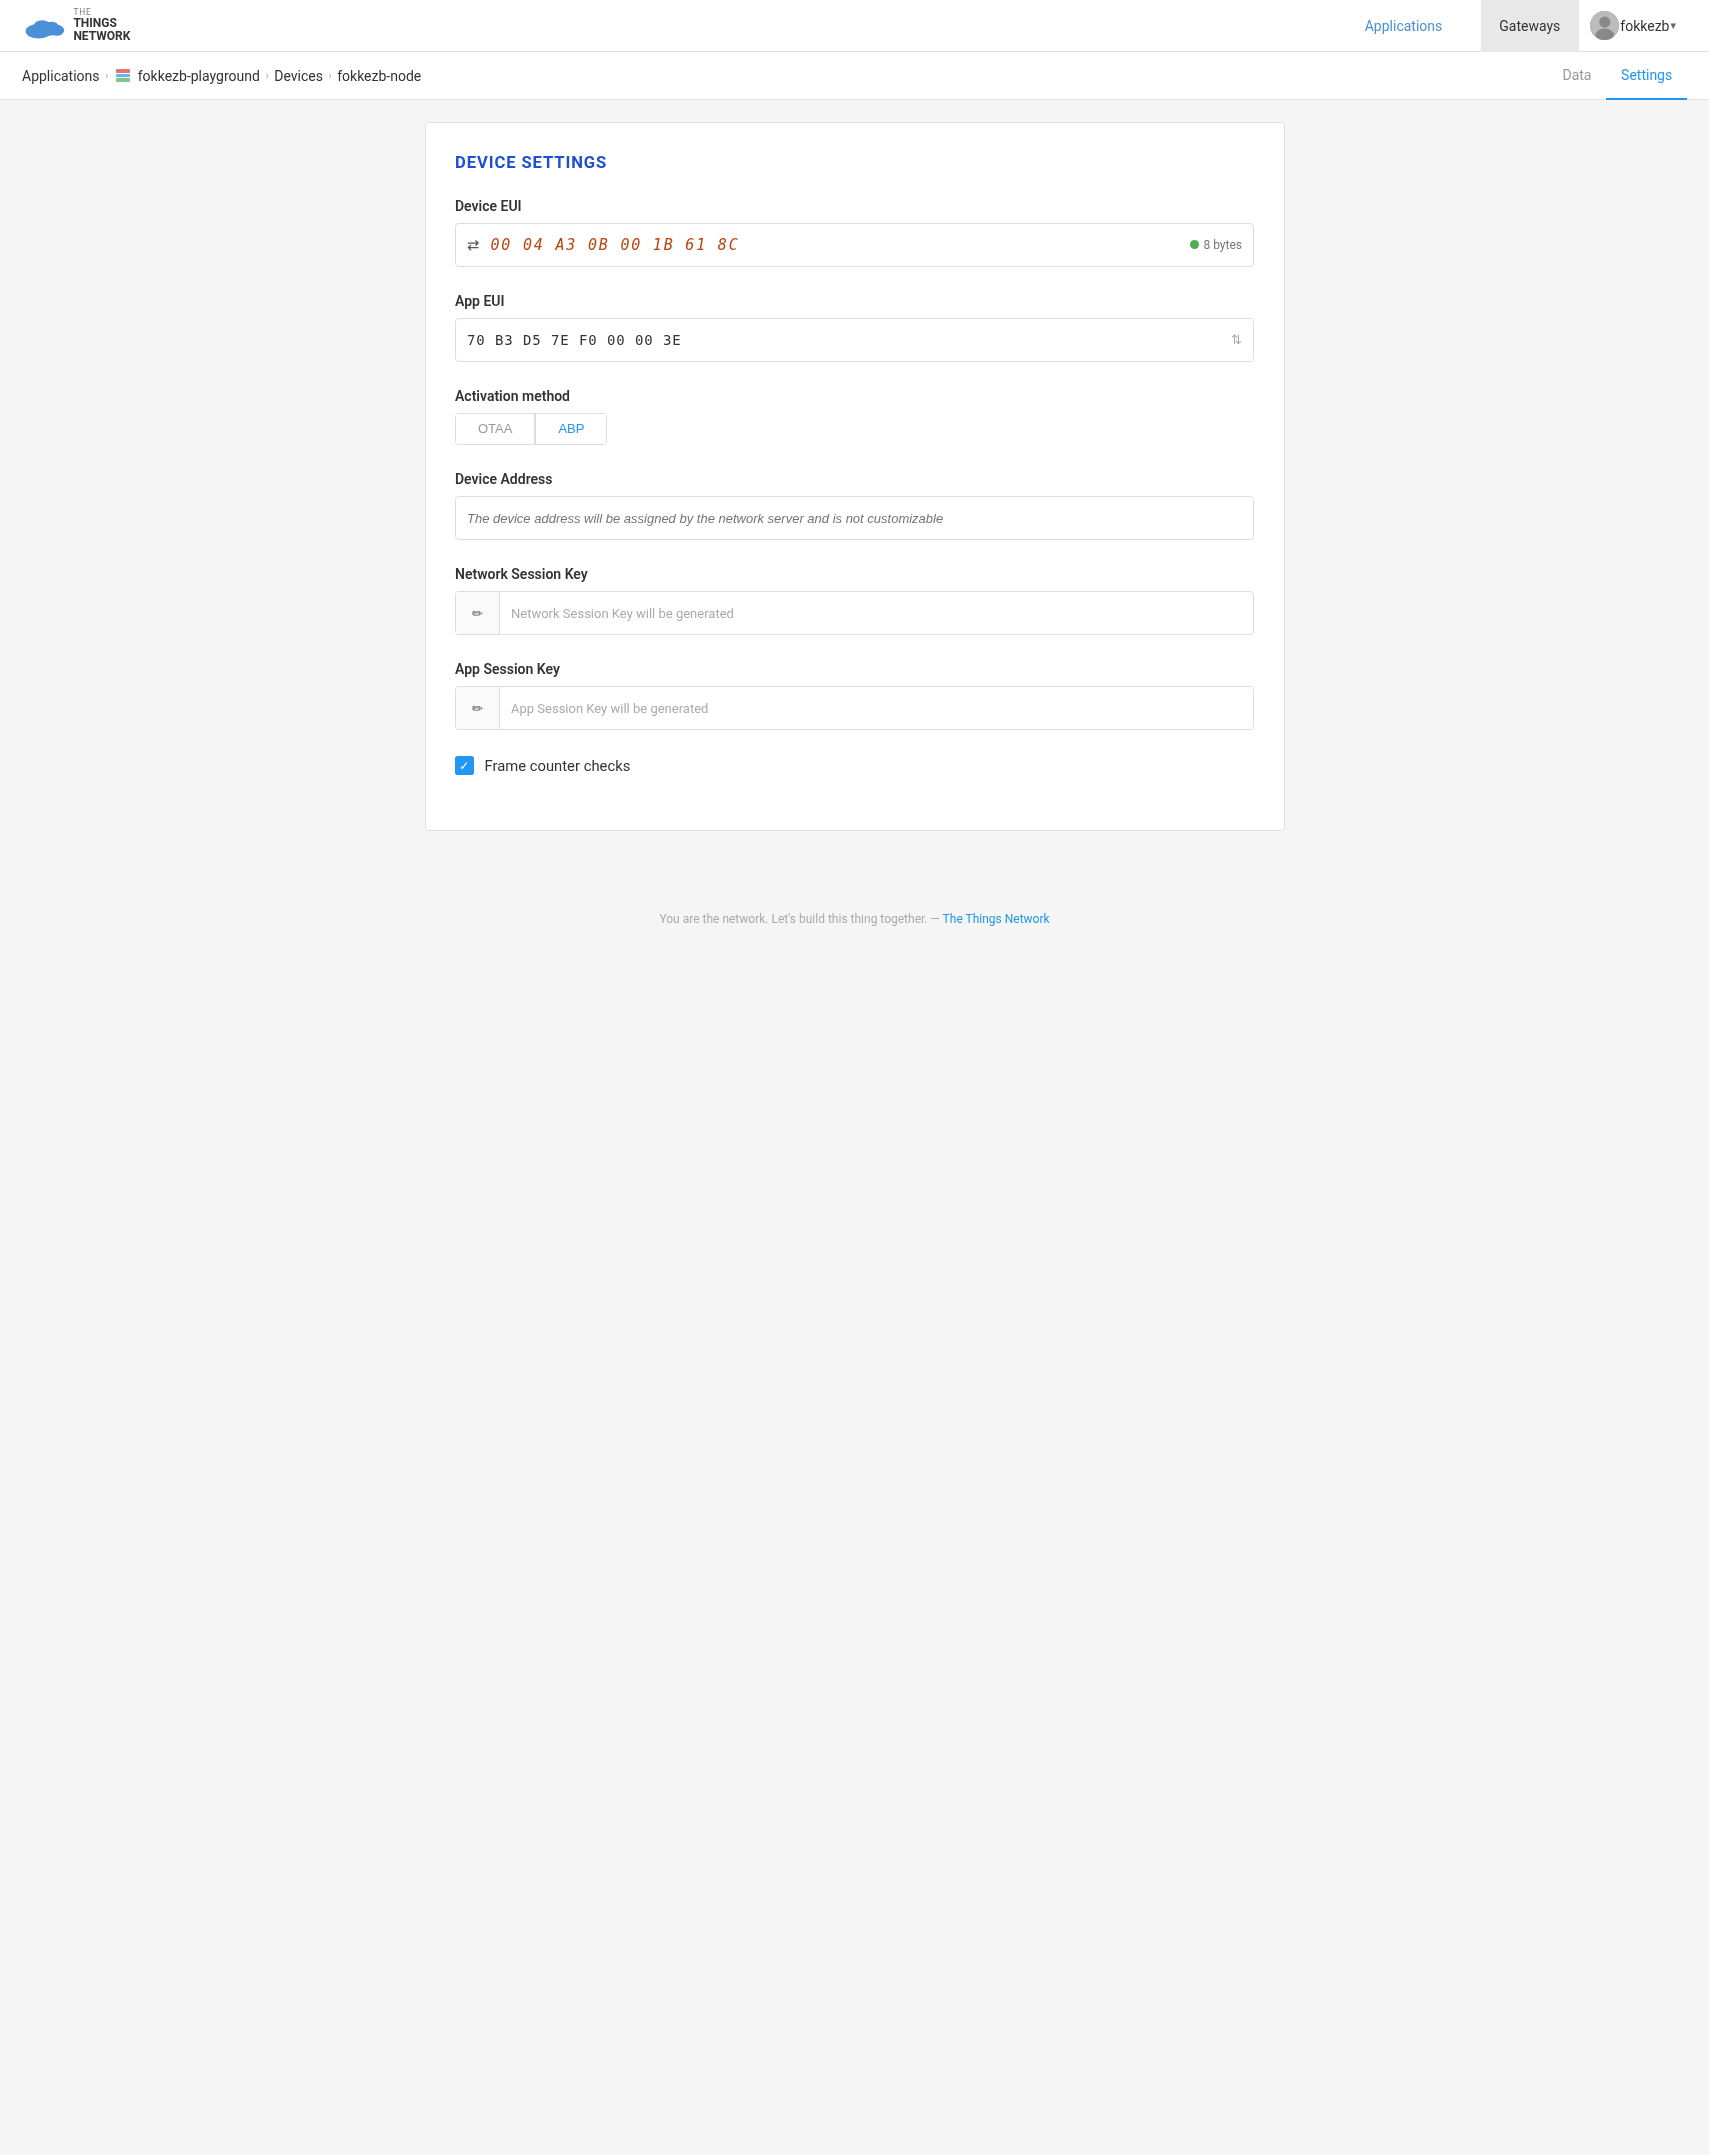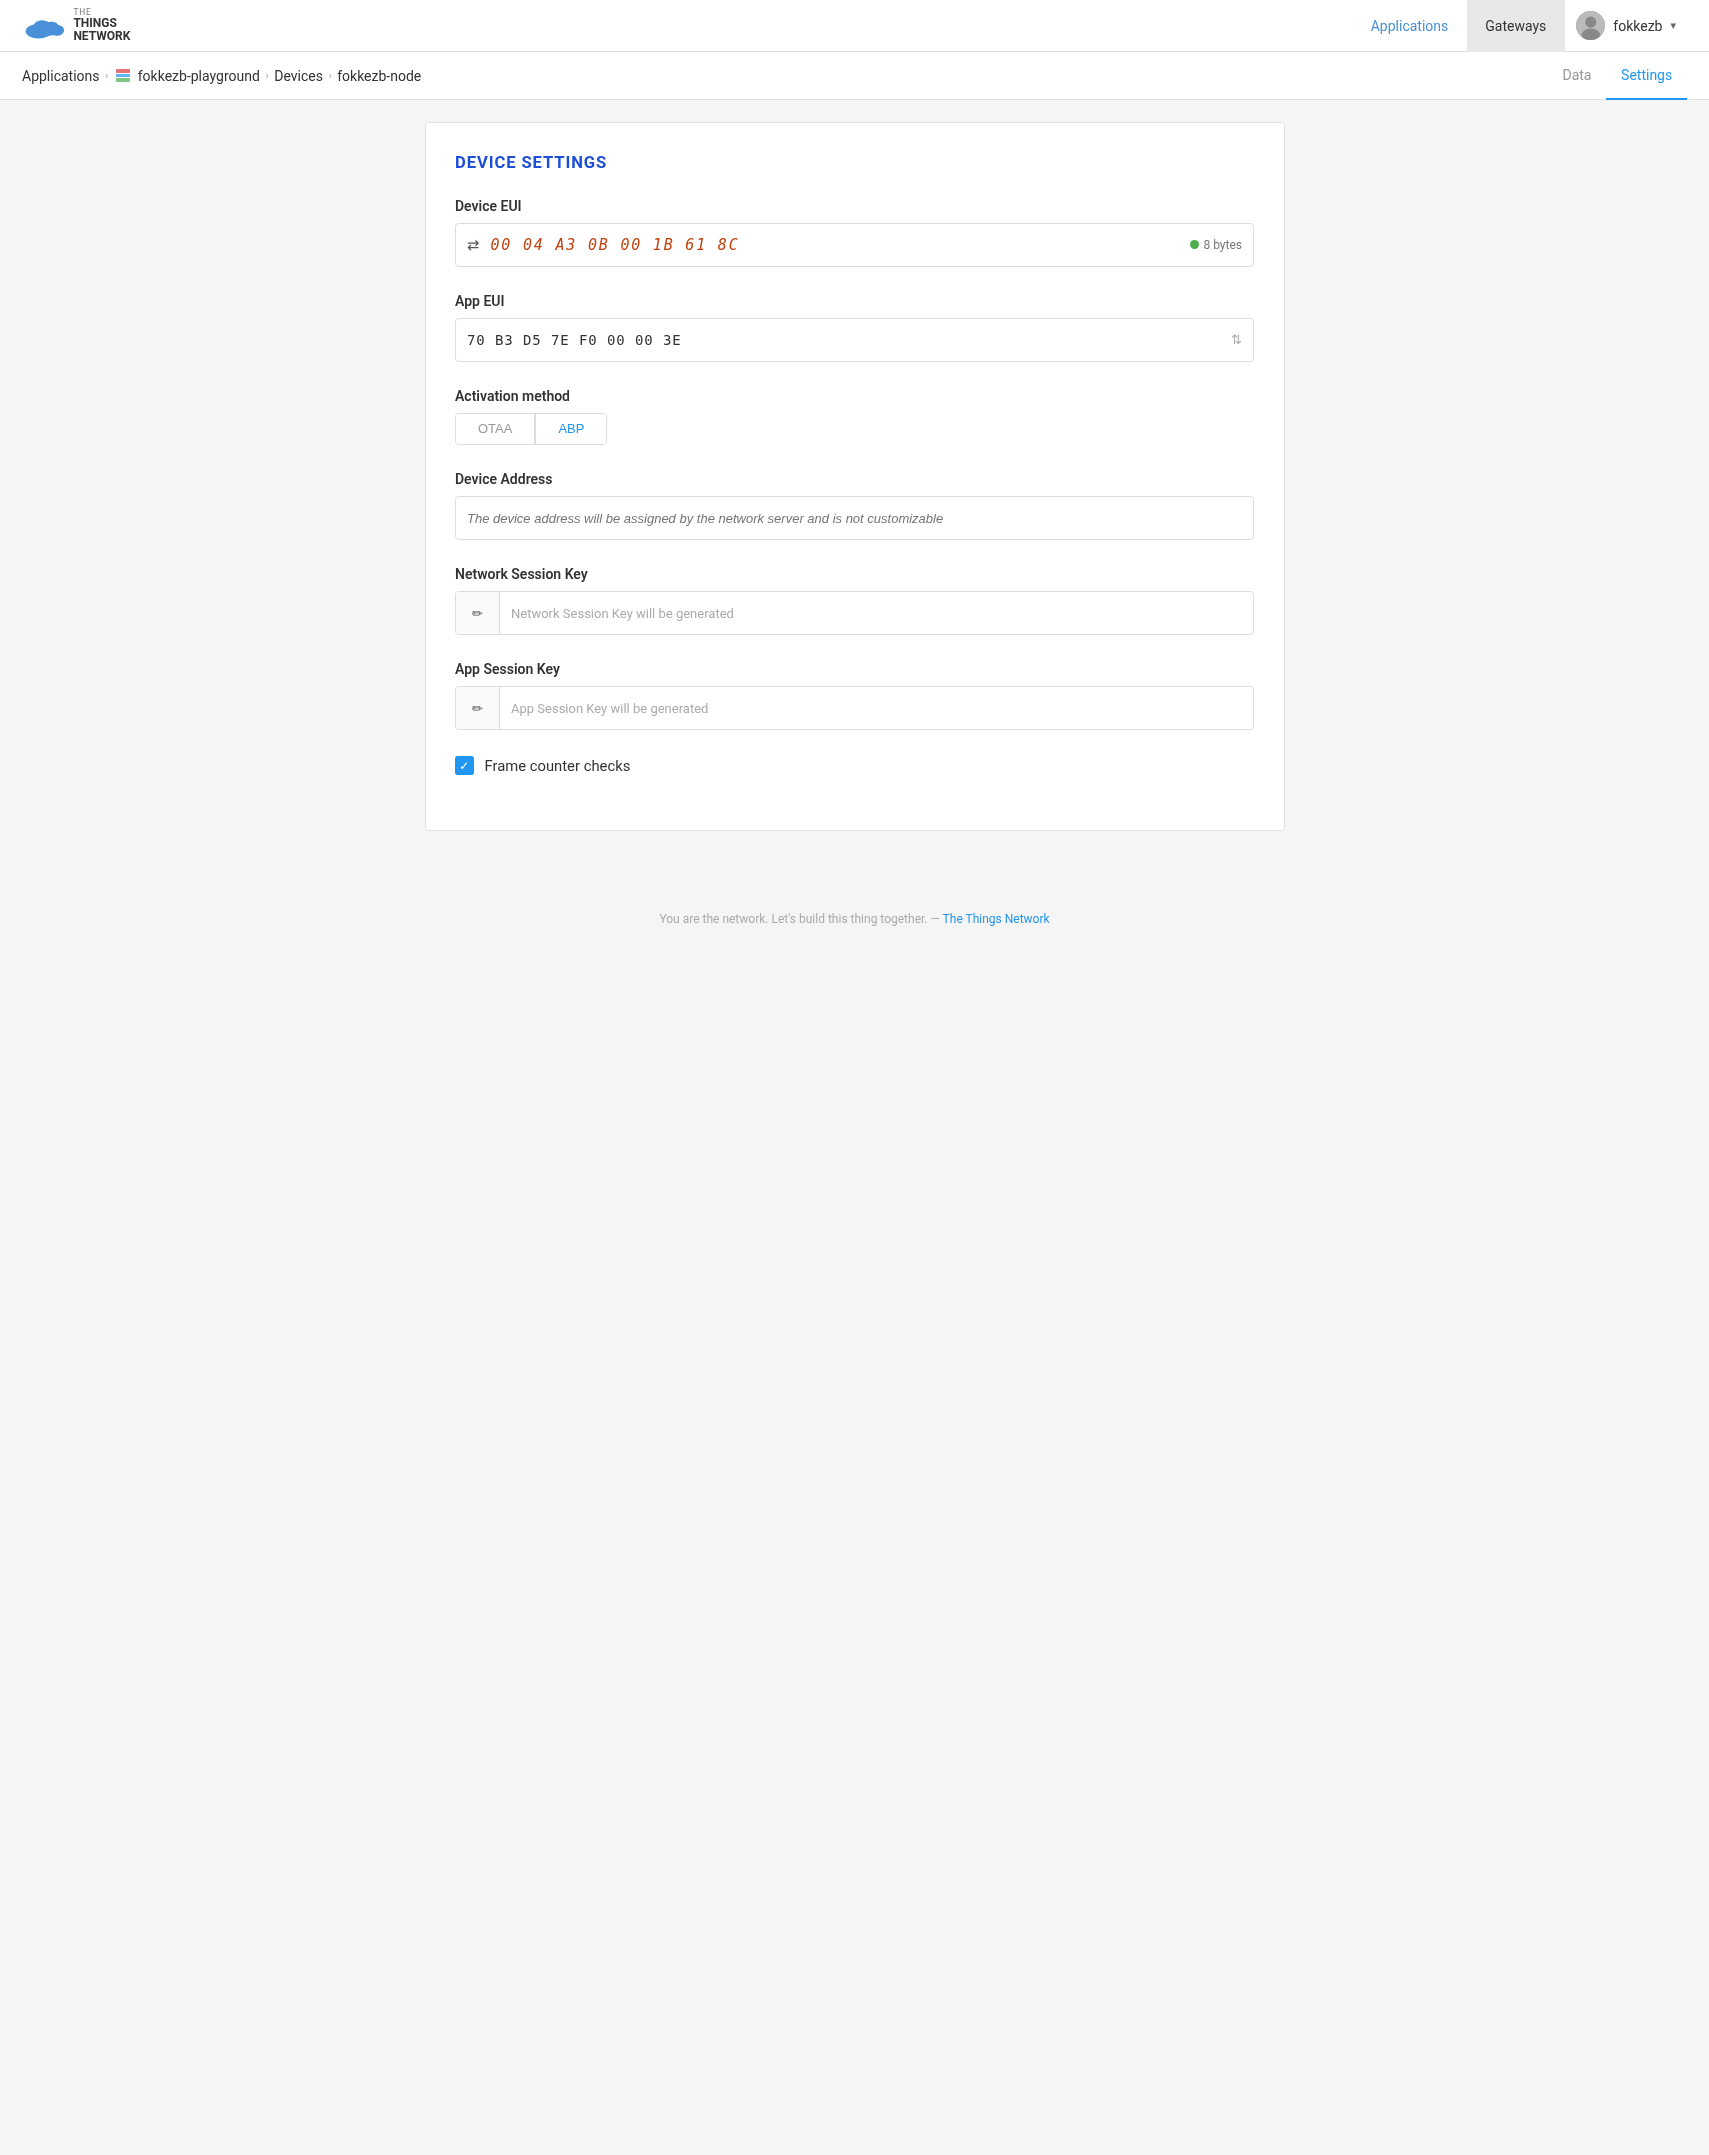--- a/index.html
+++ b/index.html
@@ -50,25 +50,26 @@
       display: flex;
       align-items: center;
       font-size: 14px;
       color: #4a90d9;
       cursor: pointer;
       text-decoration: none;
     }
     .nav-link.active-gateways {
       background: #e8e8e8;
       color: #333;
+      margin-left: 20px;
     }
     .user-area {
       display: flex;
       align-items: center;
-      gap: 8px;
+      gap: 1px;
       padding: 0 11px;
       cursor: pointer;
     }
     .user-avatar {
       width: 29.5px;
       height: 29.5px;
       border-radius: 50%;
       background: #ccc;
       overflow: hidden;
       display: flex;

